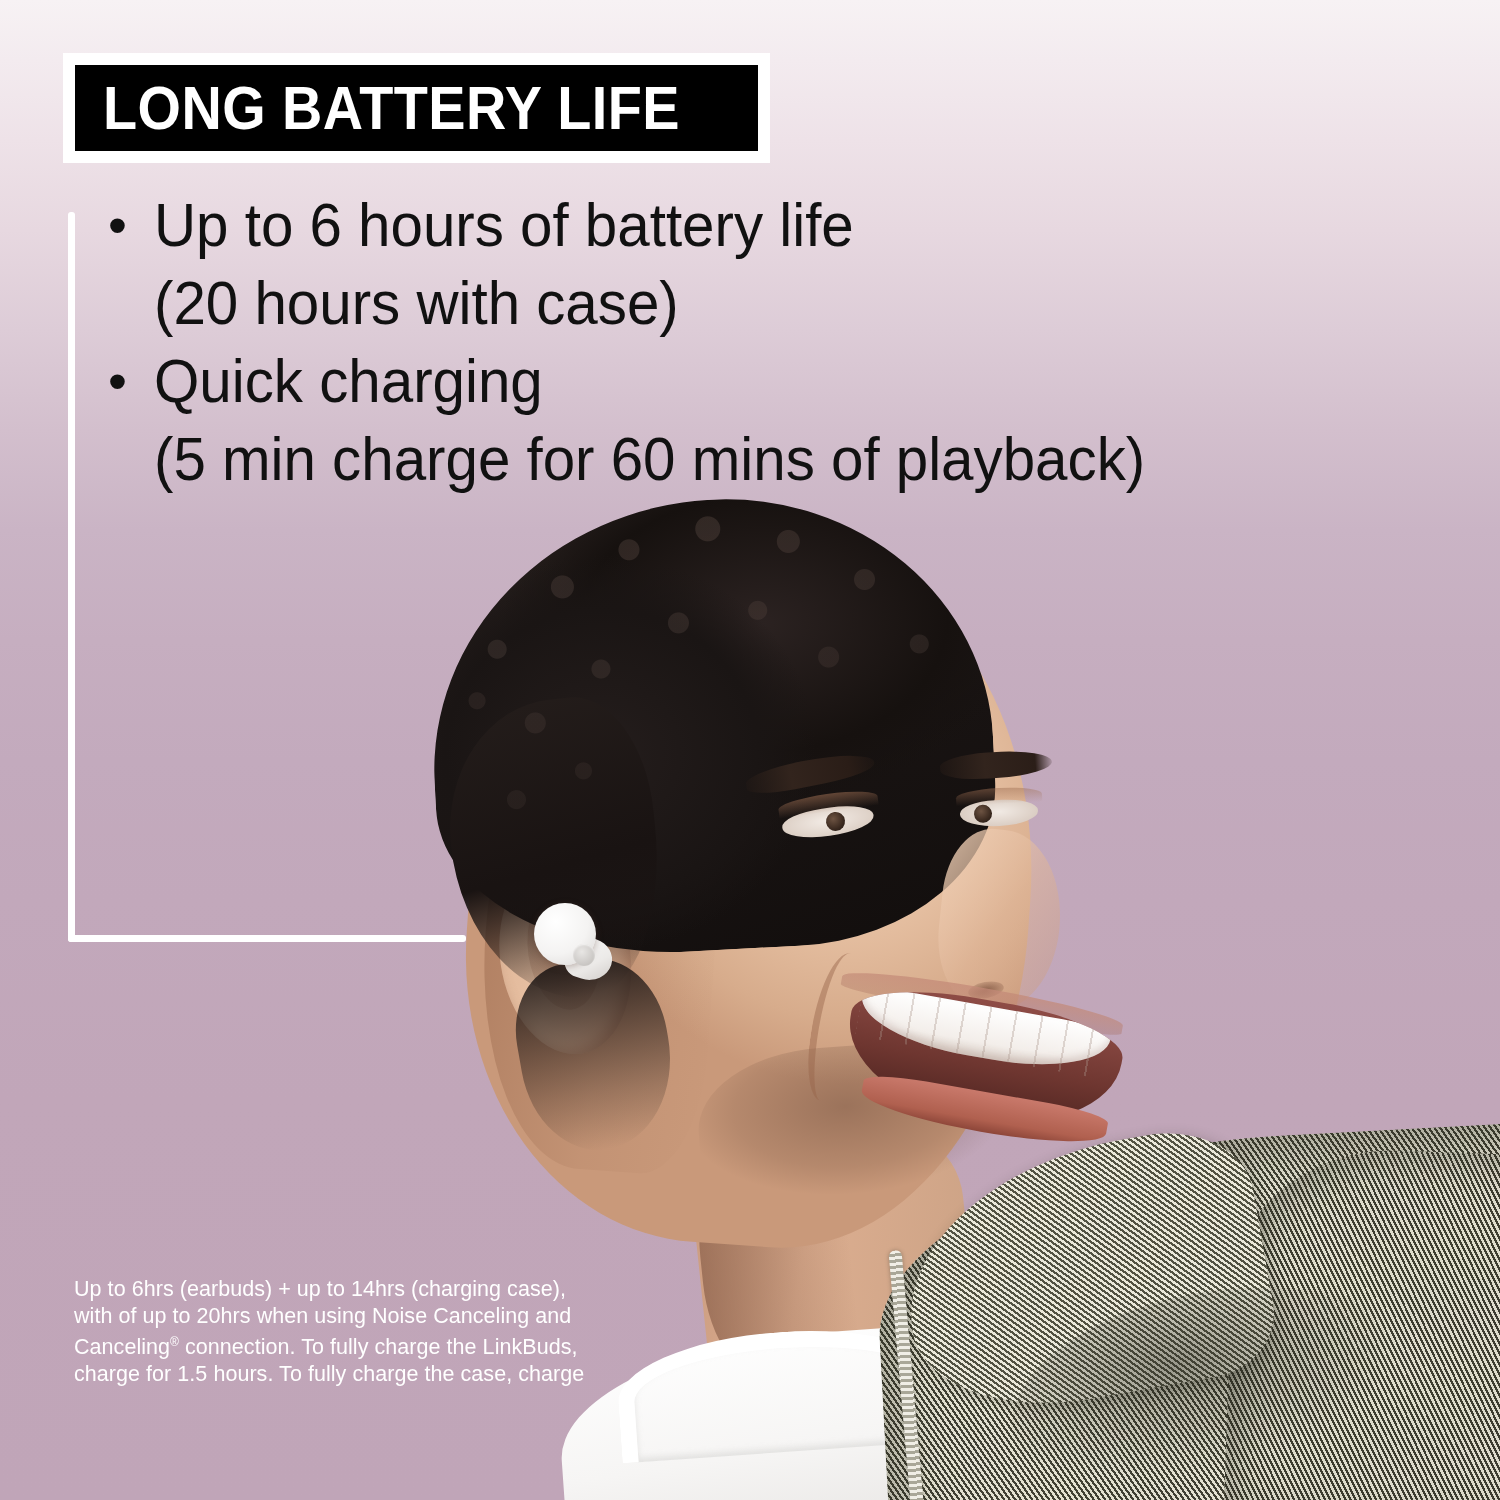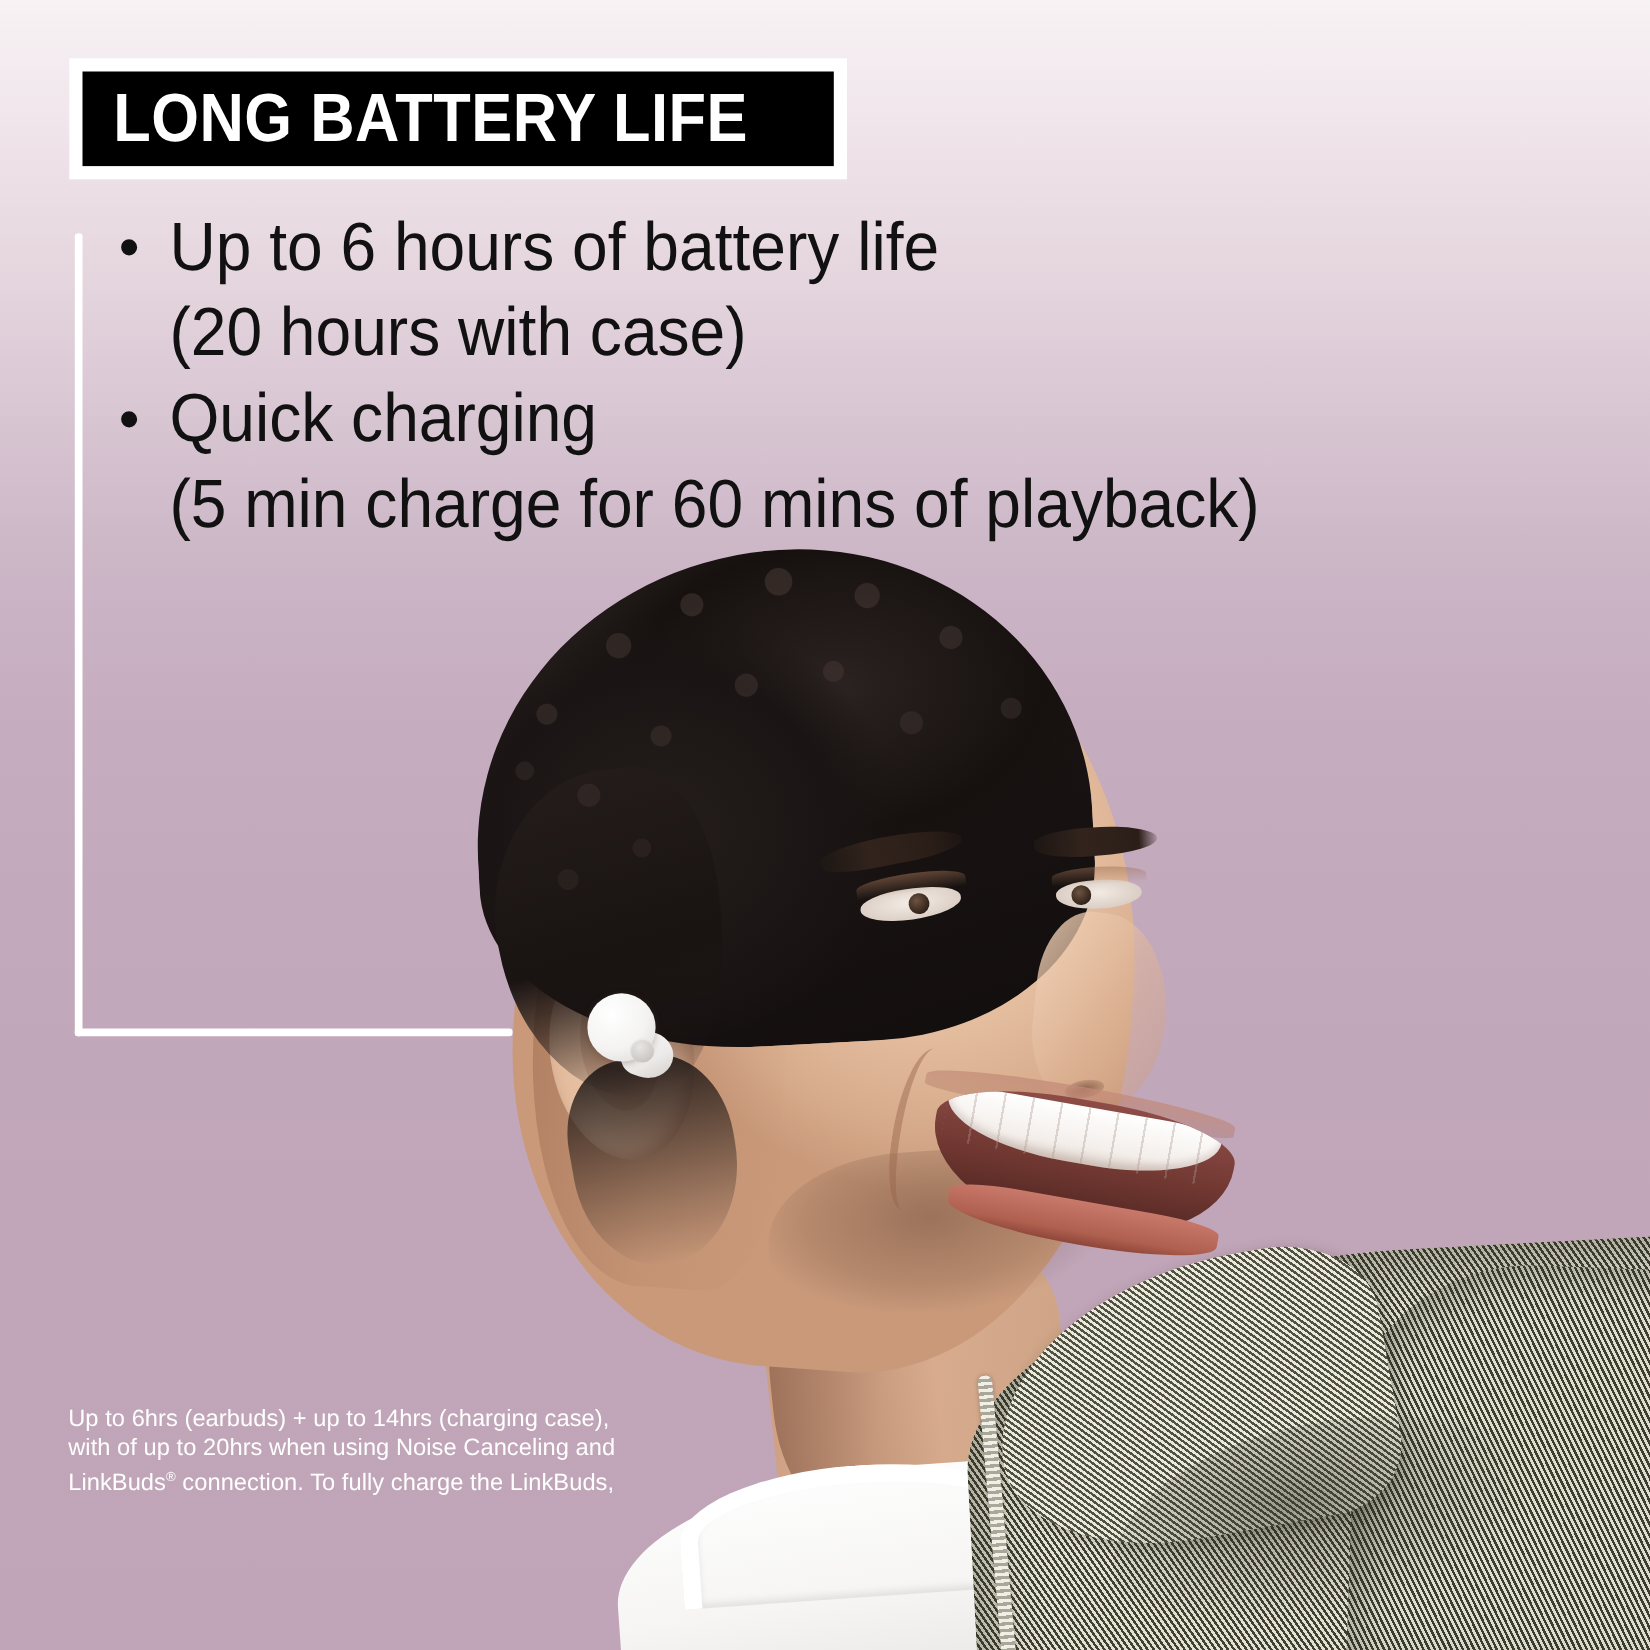--- a/index.html
+++ b/index.html
@@ -118,21 +118,21 @@
     position: absolute;
     left: 62px;
     top: 1276px;
     width: 520px;
     color: #ffffff;
     font-size: 21.5px;
     line-height: 26.5px;
     letter-spacing: 0.05px;
     z-index: 9;
   }
-  .fineprint div { white-space: nowrap; }
+  .fineprint div { white-space: nowrap; margin-left: 12px; }
   .fineprint sup { font-size: 12px; vertical-align: super; }
 
   
   .photo { position: absolute; inset: 0; z-index: 3; pointer-events: none; }
 
   
   .neck {
     position: absolute;
     left: 700px; top: 1120px;
     width: 270px; height: 300px;
@@ -570,16 +570,17 @@
         <div class="bullet-line">Quick charging</div>
         <div class="bullet-line">(5 min charge for 60 mins of playback)</div>
       </span>
     </div>
 
   </div>
 
   <div class="fineprint">
     <div>Up to 6hrs (earbuds) + up to 14hrs (charging case),</div>
     <div>with of up to 20hrs when using Noise Canceling and</div>
-    <div><span>LinkBuds</span><sup>®</sup><span> connection. To fully charge the LinkBuds,</span></div>
+    <div><span>Canceling</span><sup>®</sup><span> connection. To fully charge the LinkBuds,</span></div>
+    <div>charge for 1.5 hours. To fully charge the case, charge</div>
   </div>
 
 </div>
 
 </body></html>

